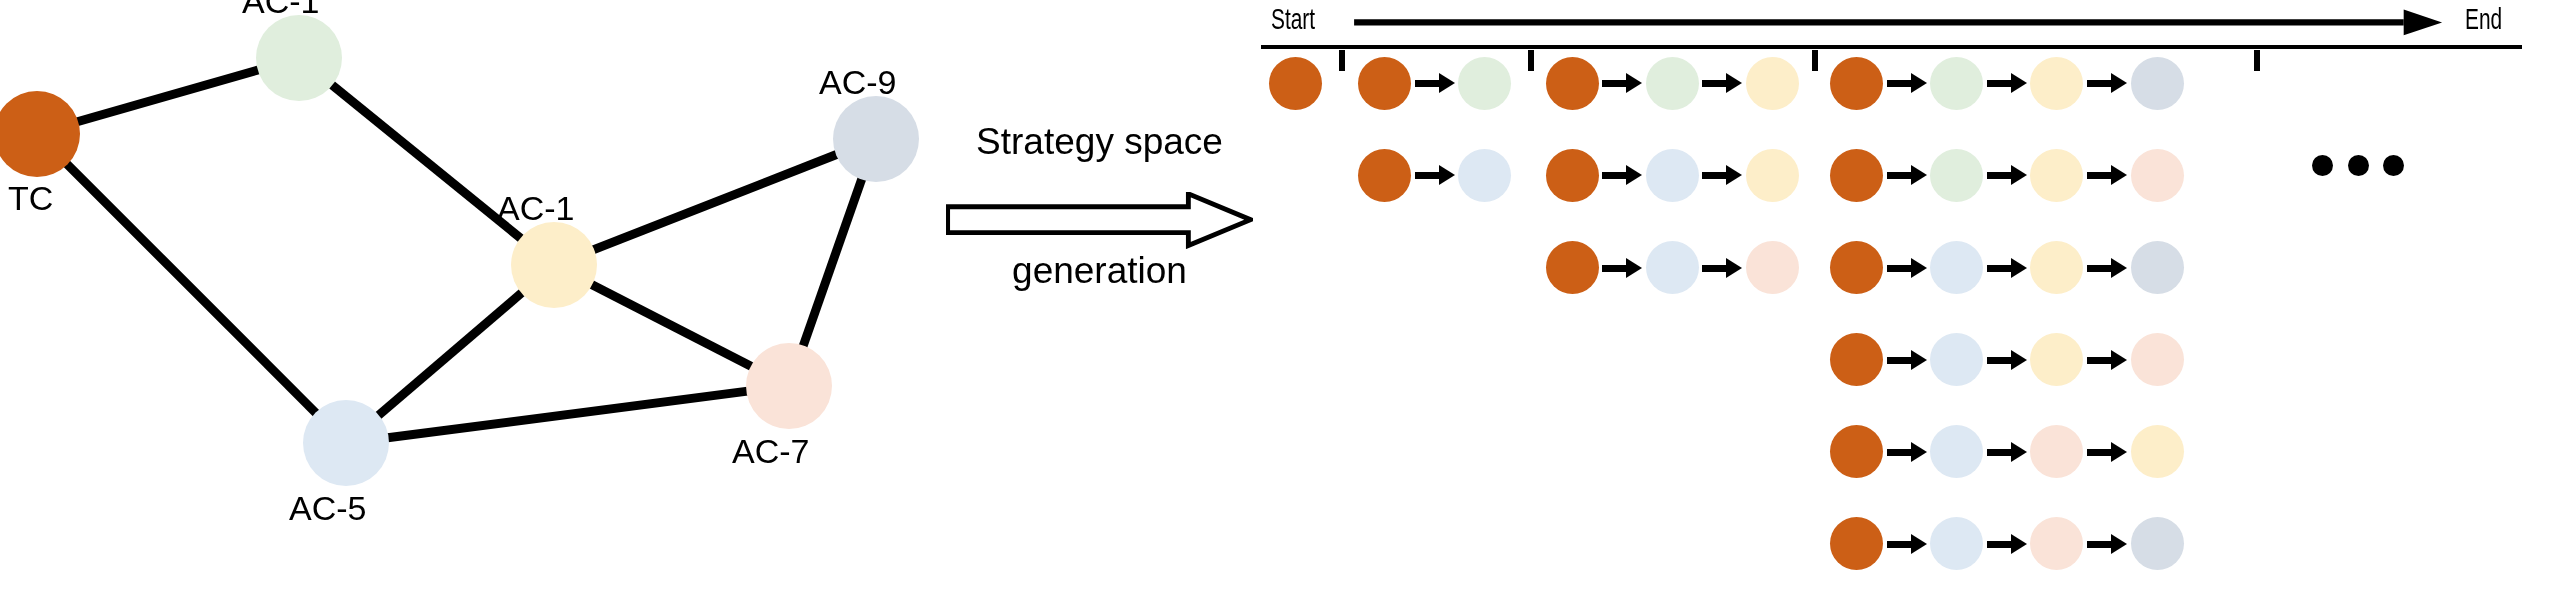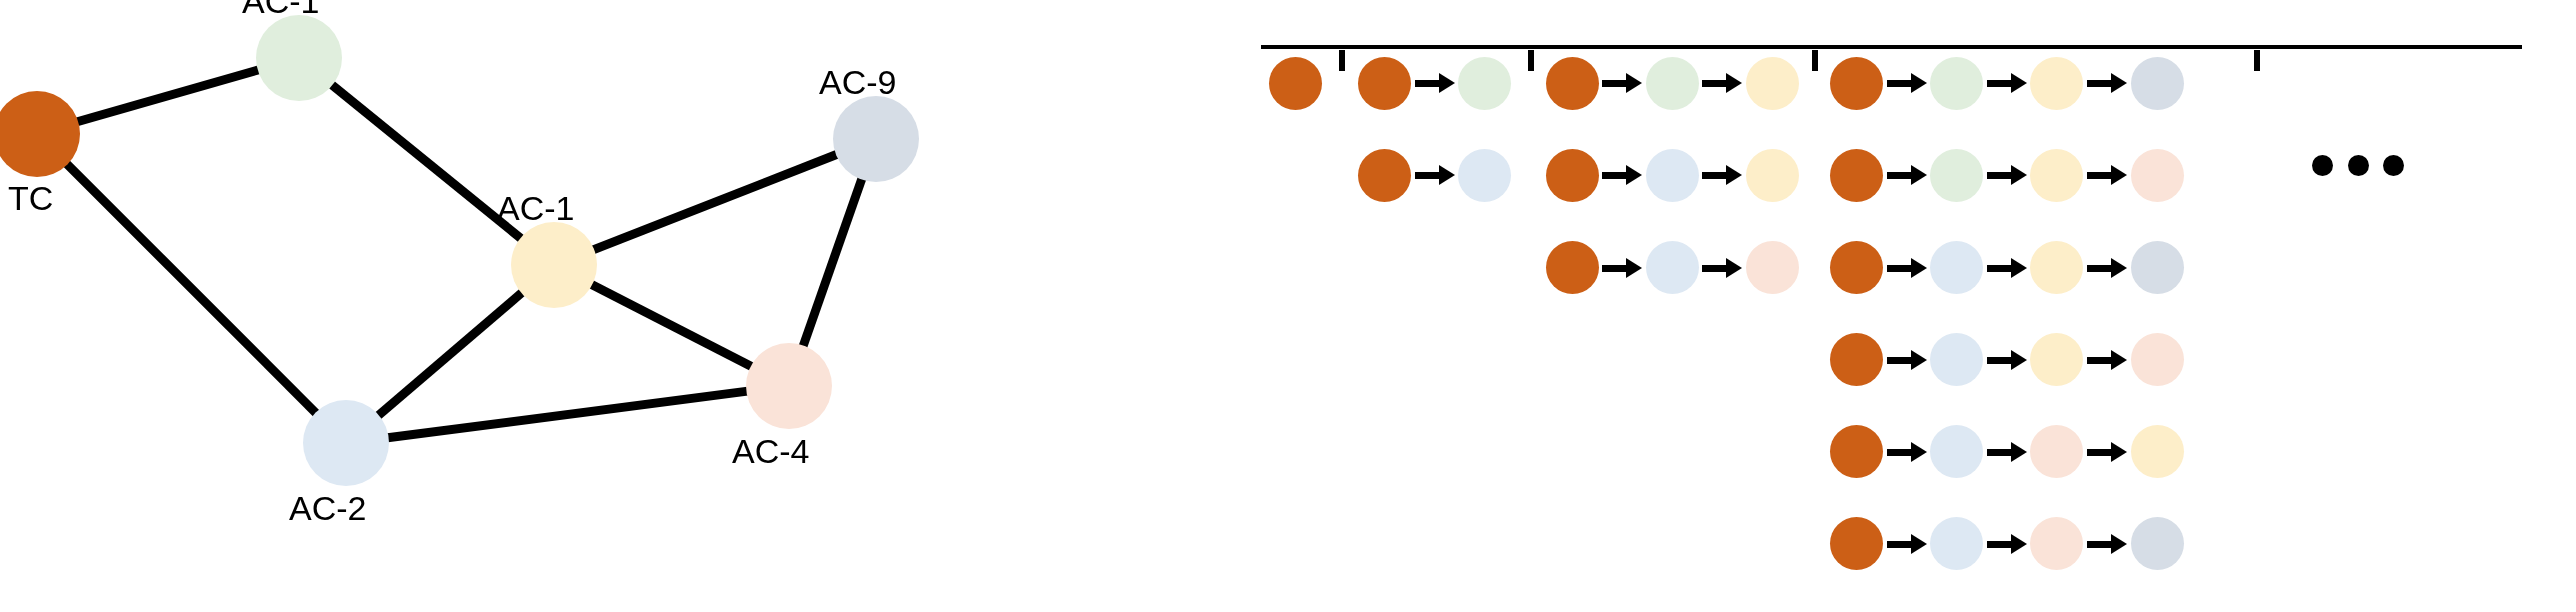--- a/index.html
+++ b/index.html
@@ -61,29 +61,44 @@
     <div id="graph-nodes">
         <div class="gnode" style="left: -6.5px; top: 91px; width: 86px; height: 86px; background: rgb(204, 95, 22);"></div>
         <div class="glabel" style="left: 8px; top: 179px;">TC</div>
         <div class="gnode" style="left: 256px; top: 15.4px; width: 86px; height: 86px; background: rgb(224, 238, 221);"></div>
         <div class="glabel" style="left: 242px; top: -18px;">AC-1</div>
         <div class="gnode" style="left: 511px; top: 222px; width: 86px; height: 86px; background: rgb(253, 238, 201);"></div>
         <div class="glabel" style="left: 497px; top: 189px;">AC-1</div>
         <div class="gnode" style="left: 833px; top: 96px; width: 86px; height: 86px; background: rgb(214, 221, 230);"></div>
         <div class="glabel" style="left: 819px; top: 63px;">AC-9</div>
         <div class="gnode" style="left: 303px; top: 400px; width: 86px; height: 86px; background: rgb(221, 232, 243);"></div>
-        <div class="glabel" style="left: 289px; top: 489px;">AC-2</div>
+        <div class="glabel" style="left: 289px; top: 489px;">AC-5</div>
         <div class="gnode" style="left: 746px; top: 343px; width: 86px; height: 86px; background: rgb(250, 227, 216);"></div>
-        <div class="glabel" style="left: 732px; top: 432px;">AC-4</div>
+        <div class="glabel" style="left: 732px; top: 432px;">AC-7</div>
       </div>
   </div>
 
+  <div id="midblock">
+    <div class="midtext" id="mt-top">Strategy space</div>
+    <svg id="midarrow" width="307" height="57" viewBox="0 0 380 70">
+      <polygon points="2,18 300,18 300,2 377,34 300,66 300,50 2,50" fill="#ffffff" stroke="#000000" stroke-width="6" stroke-linejoin="miter"></polygon>
+    </svg>
+    <div class="midtext" id="mt-bot">generation</div>
+  </div>
 
   <div id="right">
 
+    <div id="startend">
+      <div class="se-label" id="se-start">Start</div>
+      <div class="se-label" id="se-end">End</div>
+      <svg width="1315" height="48" style="position:absolute;left:0;top:0;" viewBox="0 0 1627 60">
+        <line x1="108" y1="28" x2="1420" y2="28" stroke="#000" stroke-width="8"></line>
+        <polygon points="1420,12 1468,28 1420,44" fill="#000"></polygon>
+      </svg>
+    </div>
 
     <div id="baseline"></div>
 
     <div id="seq-layer">
         <div class="dash" style="left: 78px; top: 50px; height: 145px;"></div>
         <div class="dash" style="left: 267px; top: 50px; height: 242px;"></div>
         <div class="dash" style="left: 551px; top: 50px; height: 558px;"></div>
         <div class="dash" style="left: 993px; top: 50px; height: 558px;"></div>
         <div class="chip" style="left: 8px; top: 57px; width: 53px; height: 53px; background: rgb(204, 95, 22);"></div>
         <div class="chip" style="left: 97px; top: 57px; width: 53px; height: 53px; background: rgb(204, 95, 22);"></div>

